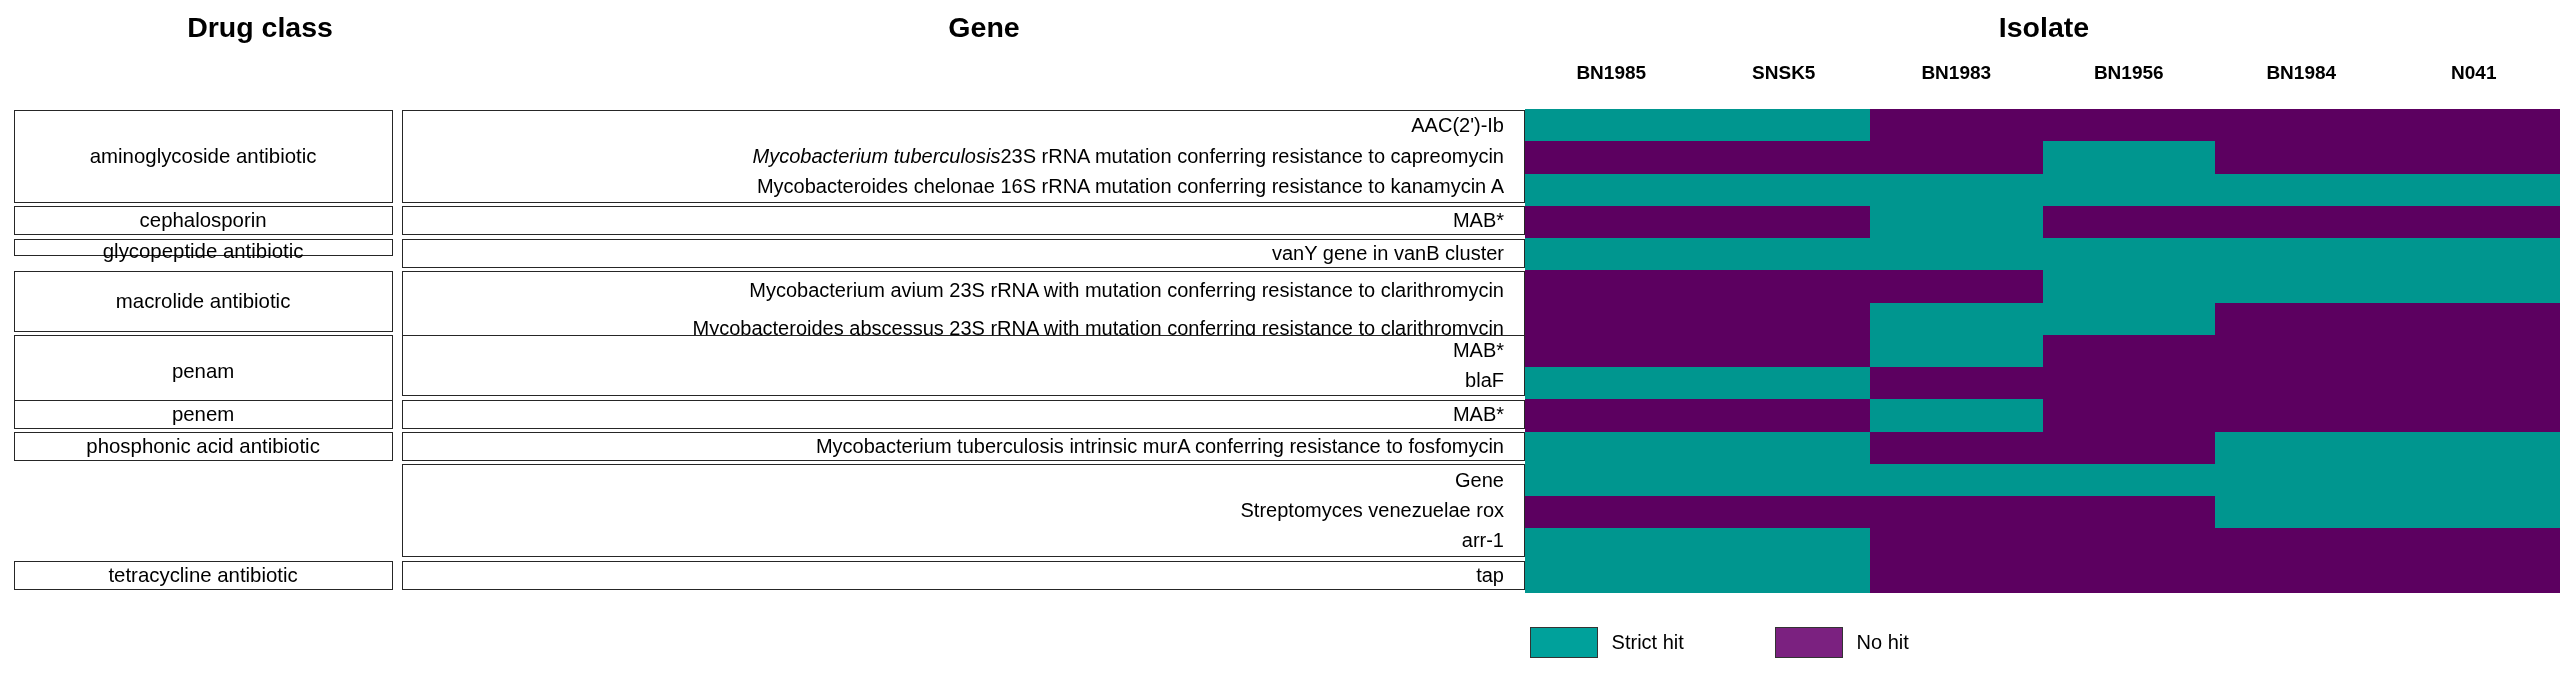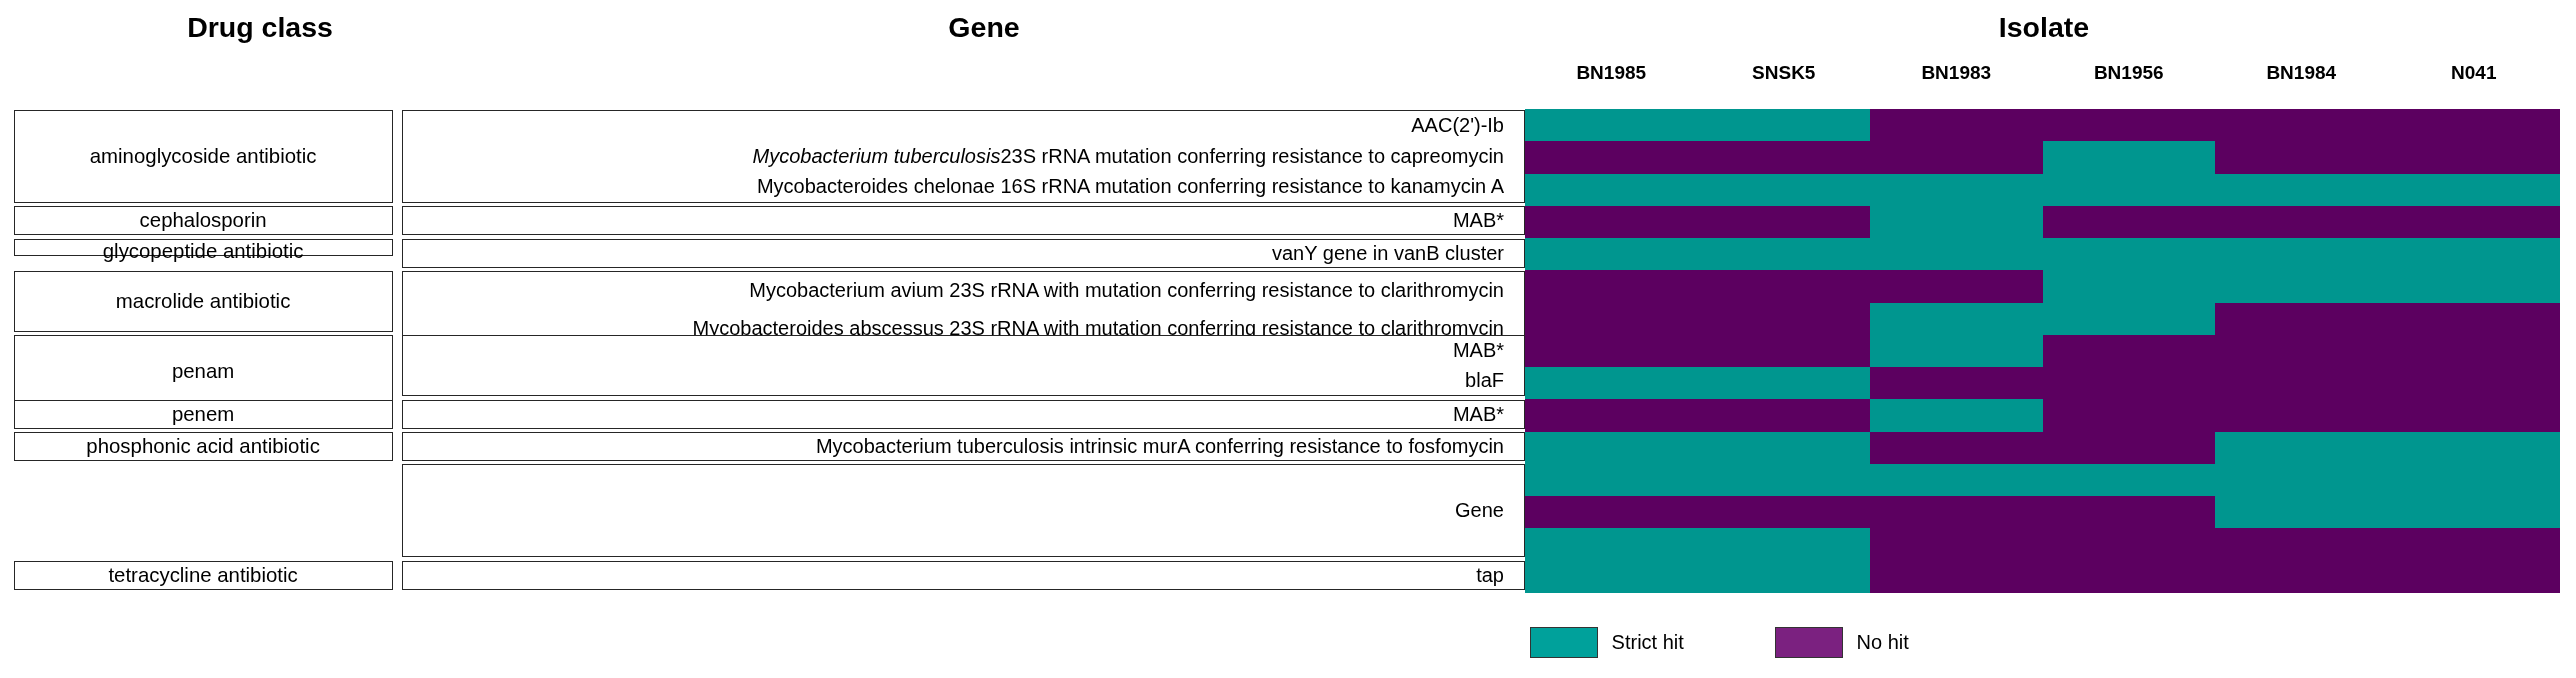--- a/index.html
+++ b/index.html
@@ -132,20 +132,26 @@
       </div>
       <div class="group-box" style="top: 323px; height: 28.5px;">
         <div class="gene-line">
           <span>Mycobacterium tuberculosis intrinsic murA conferring resistance to fosfomycin</span>
         </div>
       </div>
       <div class="group-box" style="top: 355px; height: 93px;">
         <div class="gene-line">
           <span>Gene</span>
         </div>
+        <div class="gene-line">
+          <span>Streptomyces venezuelae rox</span>
+        </div>
+        <div class="gene-line">
+          <span>arr-1</span>
+        </div>
       </div>
       <div class="group-box" style="top: 452px; height: 28.5px;">
         <div class="gene-line">
           <span>tap</span>
         </div>
       </div>
     </div>
   <div id="heatmap">
       <div class="heat-cell" style="background: rgb(0, 150, 143);"></div>
       <div class="heat-cell" style="background: rgb(0, 150, 143);"></div>

